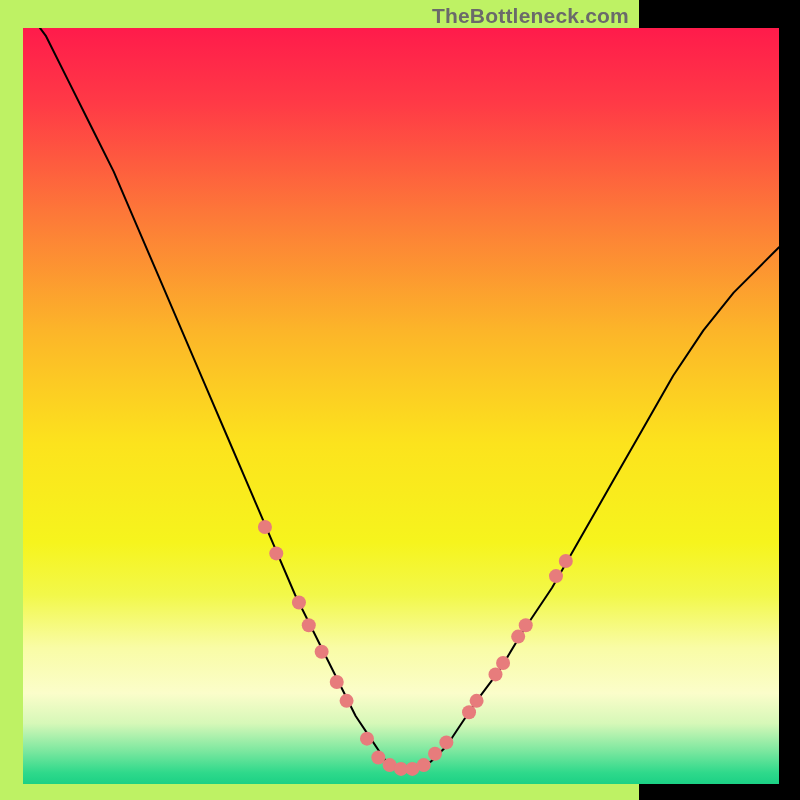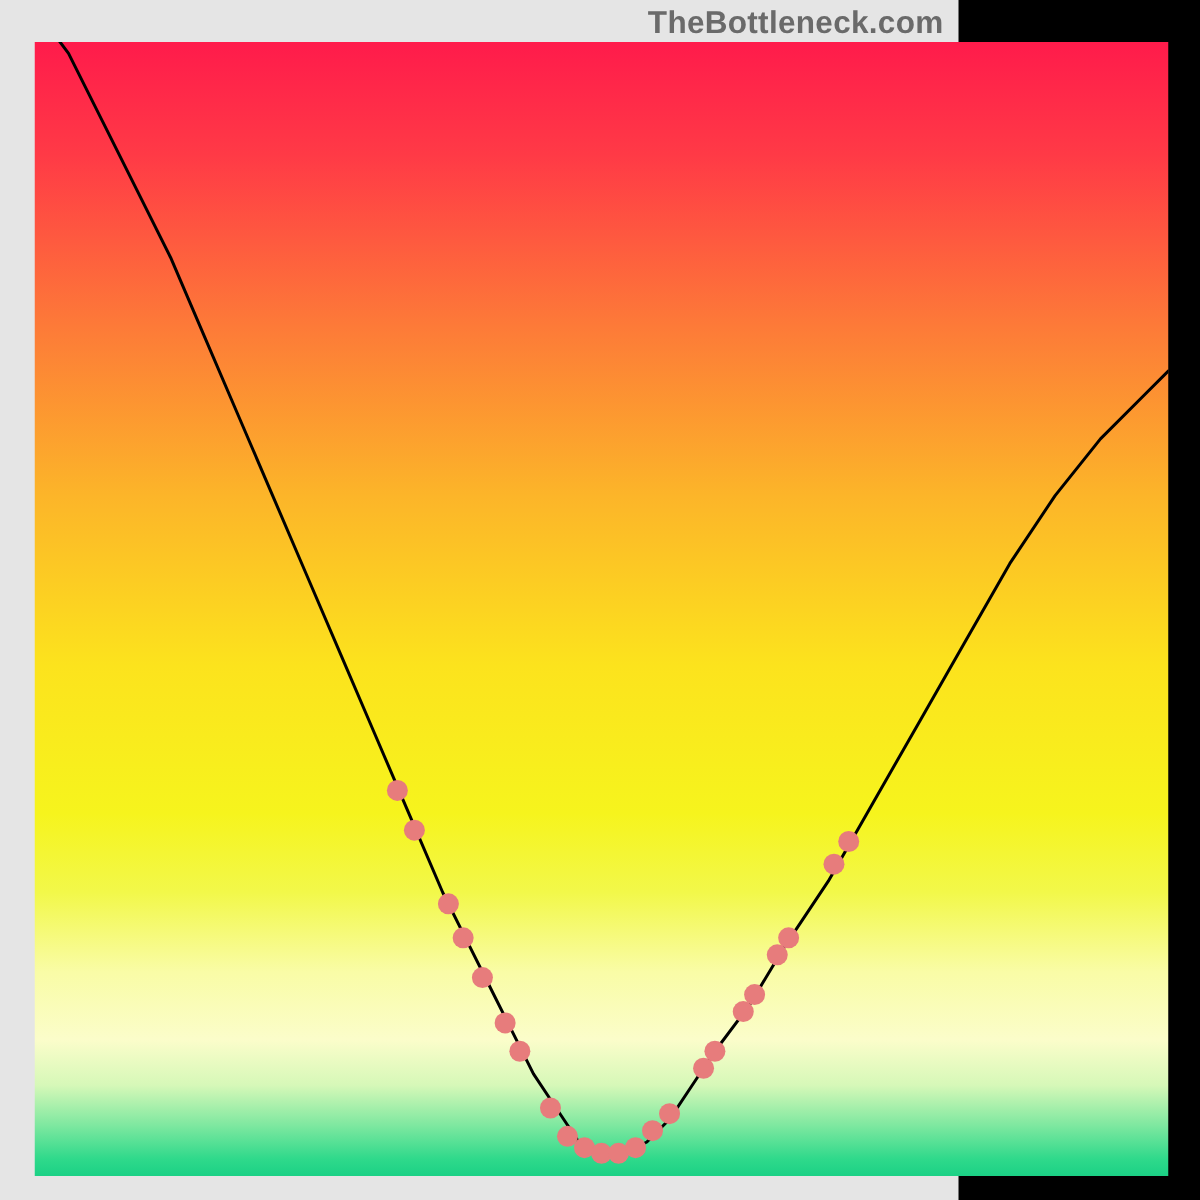--- a/index.html
+++ b/index.html
@@ -8,21 +8,21 @@
     width: 800px;
     height: 800px;
     overflow: hidden;
     background: #000;
     font-family: Arial, Helvetica, sans-serif;
   }
   .frame {
     position: relative;
     width: 639px;
     height: 800px;
-    background: #e5e5e5;
+    background: #bef264;
   }
   .watermark {
     position: absolute;
     top: 4px;
     right: 10px;
     font-size: 21px;
     font-weight: 600;
     color: #6a6a6a;
     letter-spacing: 0.2px;
     z-index: 10;

